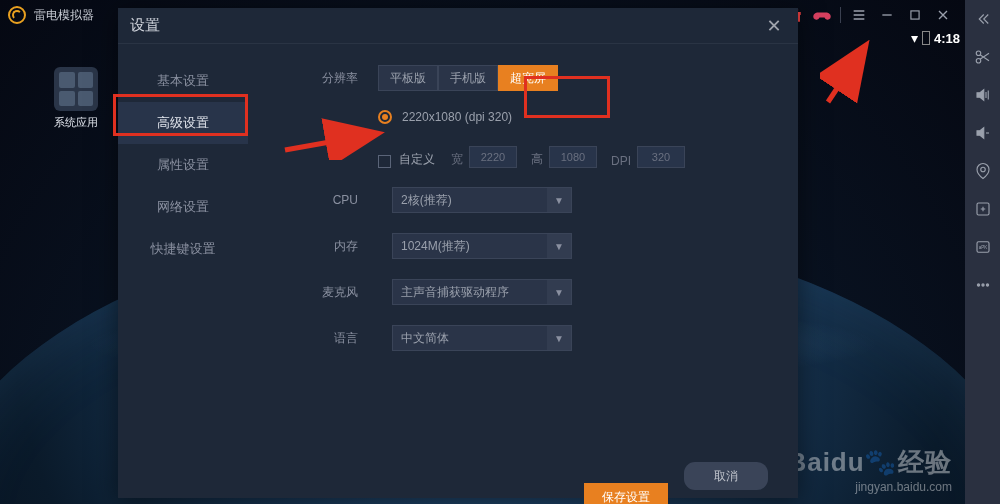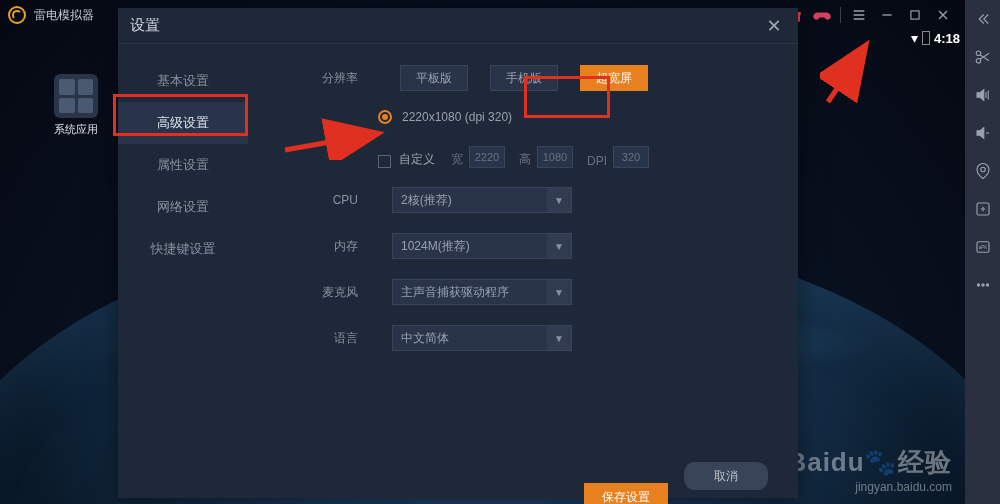--- a/index.html
+++ b/index.html
@@ -15,21 +15,21 @@
 .app-icon { width: 18px; height: 18px; border-radius: 50%; border: 2px solid #e8a020; position: relative; margin-right: 8px; }
 .app-icon::after { content: ""; position: absolute; width: 6px; height: 6px; border: 2px solid #e8a020; border-radius: 50%; top: 2px; left: 2px; border-right-color: transparent; border-bottom-color: transparent; }
 .app-title { color: #c8ccd4; font-size: 12px; }
 .tb-spacer { flex: 1; }
 .tb-icon { width: 28px; height: 28px; display: flex; align-items: center; justify-content: center; color: #c0c4cc; font-size: 14px; cursor: pointer; }
 .gift-icon { color: #e84040; font-size: 16px; }
 .gamepad { color: #d84060; font-size: 18px; }
 .tb-sep { width: 1px; height: 16px; background: #3a4050; margin: 0 4px; }
 
 
-.desktop-icon { position: absolute; left: 48px; top: 74px; width: 56px; text-align: center; z-index: 2; }
+.desktop-icon { position: absolute; left: 48px; top: 67px; width: 56px; text-align: center; z-index: 2; }
 .desktop-icon .tile { width: 44px; height: 44px; margin: 0 auto 4px; background: #2a3548; border-radius: 6px; display: grid; grid-template: 1fr 1fr / 1fr 1fr; gap: 3px; padding: 5px; }
 .desktop-icon .tile div { background: #4a5a70; border-radius: 2px; }
 .desktop-icon .lbl { color: #e0e4ec; font-size: 11px; }
 
 
 .android-status { position: absolute; top: 30px; right: 40px; display: flex; align-items: center; gap: 4px; z-index: 3; }
 .android-status .wifi { color: #fff; font-size: 14px; }
 .android-status .batt { width: 8px; height: 14px; border: 1px solid #888; }
 .android-status .time { color: #fff; font-size: 13px; font-weight: bold; }
 
@@ -47,34 +47,34 @@
 .dlg-body { display: flex; height: 410px; }
 .dlg-nav { width: 130px; padding-top: 16px; }
 .nav-item { height: 42px; display: flex; align-items: center; justify-content: center; color: #8a90a0; font-size: 13px; cursor: pointer; }
 .nav-item.active { color: #e0e4ec; background: #28344a; }
 .nav-highlight { position: absolute; left: 113px; top: 94px; width: 135px; height: 42px; border: 3px solid #e03020; pointer-events: none; z-index: 25; }
 
 .dlg-content { flex: 1; padding: 20px 24px 0 50px; }
 .form-row { display: flex; align-items: center; margin-bottom: 18px; height: 28px; }
 .form-label { width: 60px; color: #8a90a0; font-size: 12px; text-align: right; margin-right: 20px; }
 .seg-group { display: flex; }
-.seg { width: 68px; height: 26px; background: #2a3448; color: #9aa0ac; font-size: 12px; display: flex; align-items: center; justify-content: center; border: 1px solid #3a4458; cursor: pointer; margin-left: 22px; }
+.seg { width: 60px; height: 26px; background: #2a3448; color: #9aa0ac; font-size: 12px; display: flex; align-items: center; justify-content: center; border: 1px solid #3a4458; cursor: pointer; }
 .seg.active { background: #e88020; color: #fff; border-color: #e88020; }
 .seg-highlight { position: absolute; left: 524px; top: 76px; width: 86px; height: 42px; border: 3px solid #e03020; pointer-events: none; z-index: 25; }
 
 .radio-row { display: flex; align-items: center; margin: 6px 0 22px 80px; }
 .radio { width: 14px; height: 14px; border-radius: 50%; border: 2px solid #e88020; margin-right: 10px; position: relative; }
 .radio.checked::after { content: ""; position: absolute; width: 6px; height: 6px; background: #e88020; border-radius: 50%; top: 2px; left: 2px; }
 .radio-label { color: #9aa0ac; font-size: 12px; }
 
 .chk-row { display: flex; align-items: flex-end; margin: 0 0 18px 80px; }
 .chk { width: 13px; height: 13px; border: 1px solid #5a6478; margin-right: 8px; }
 .chk-label { color: #9aa0ac; font-size: 12px; margin-right: 16px; }
 .mini-label { color: #6a7080; font-size: 12px; margin-right: 6px; }
-.mini-input { width: 36px; height: 22px; background: #28344a; border: 1px solid #3a4458; color: #6a7080; font-size: 11px; text-align: center; margin-right: 14px; }
+.mini-input { width: 48px; height: 22px; background: #28344a; border: 1px solid #3a4458; color: #6a7080; font-size: 11px; text-align: center; margin-right: 14px; }
 
 .select { width: 180px; height: 26px; background: #2a3448; border: 1px solid #3a4458; display: flex; align-items: center; padding: 0 8px; cursor: pointer; margin-left: 14px; }
 .select-val { flex: 1; color: #9aa0ac; font-size: 12px; }
 .select-arrow { width: 24px; height: 24px; background: #323c50; margin-right: -8px; display: flex; align-items: center; justify-content: center; color: #8a90a0; font-size: 10px; }
 
 .dlg-footer { height: 44px; display: flex; align-items: center; justify-content: flex-end; padding: 0 30px; gap: 16px; }
 .btn { width: 84px; height: 28px; display: flex; align-items: center; justify-content: center; font-size: 12px; cursor: pointer; }
 .btn-primary { background: #e88020; color: #fff; margin-top: 42px; }
 .btn-secondary { background: #3a4458; color: #c0c4cc; border-radius: 11px; }
 

